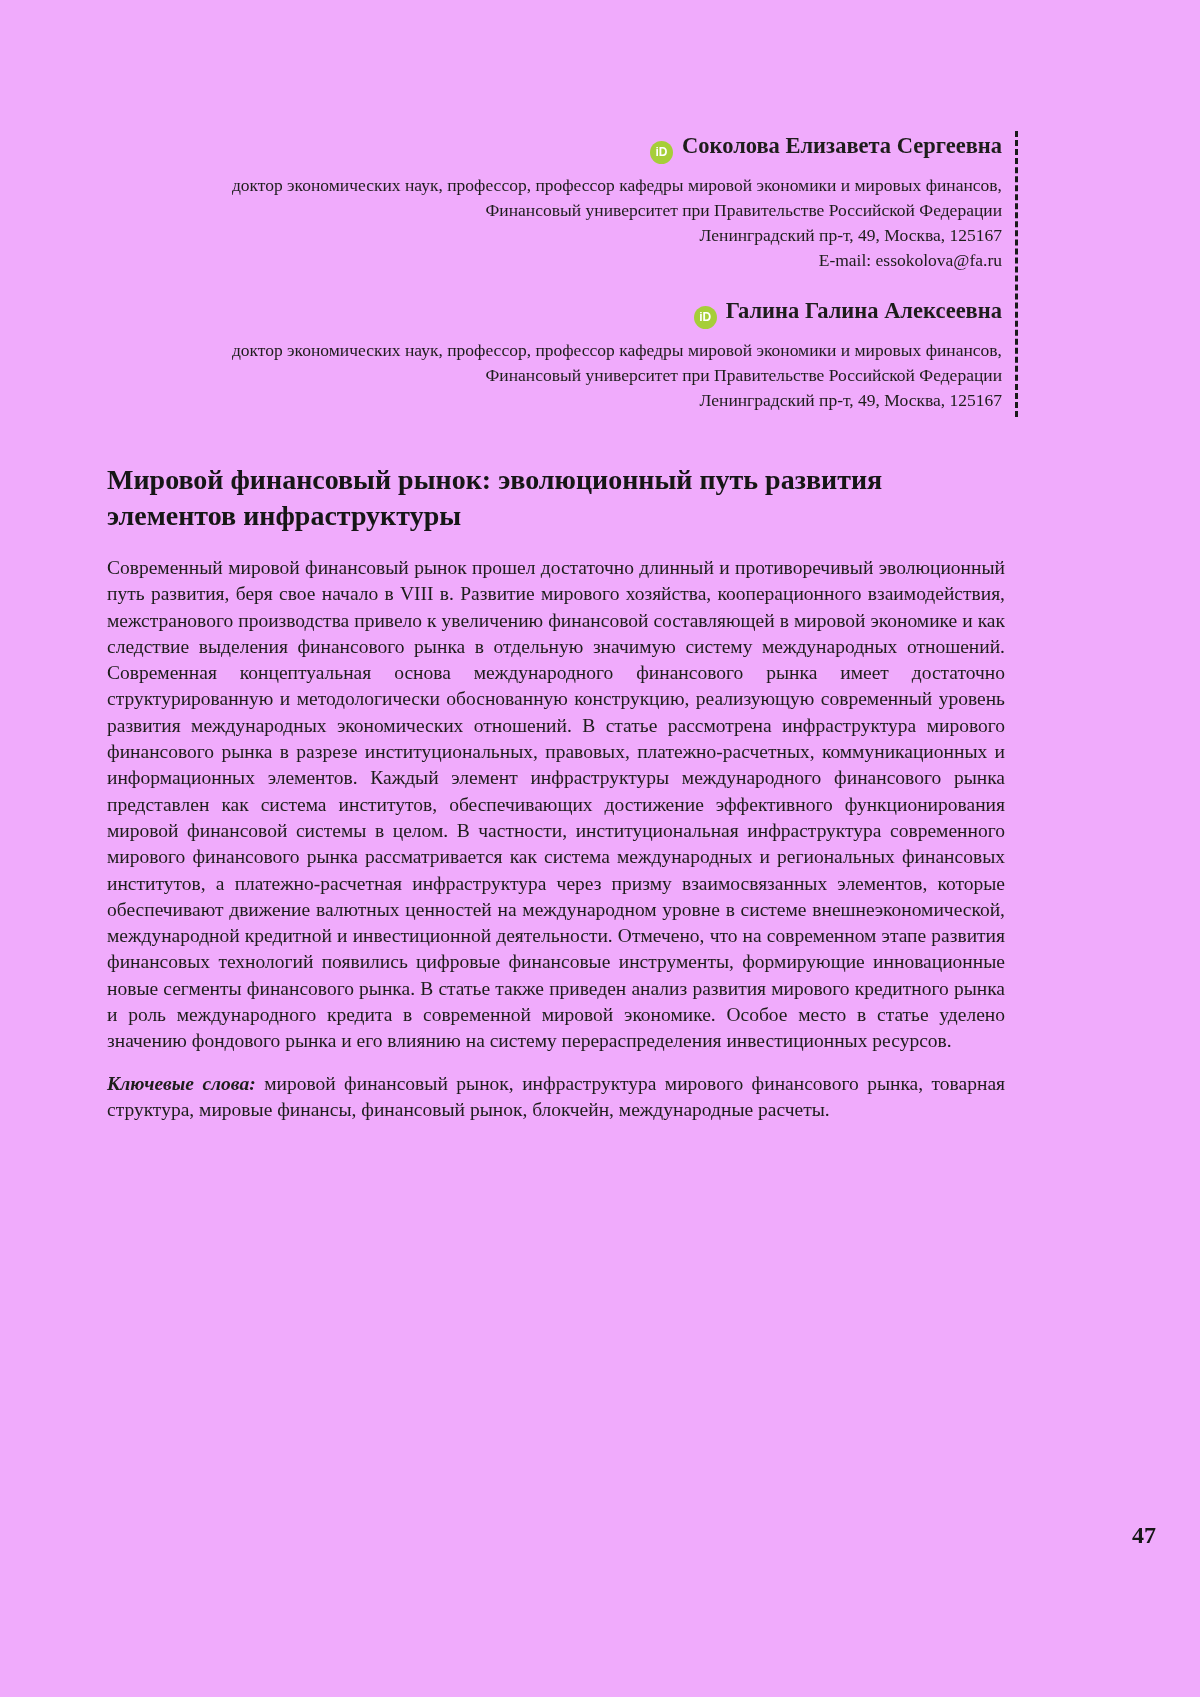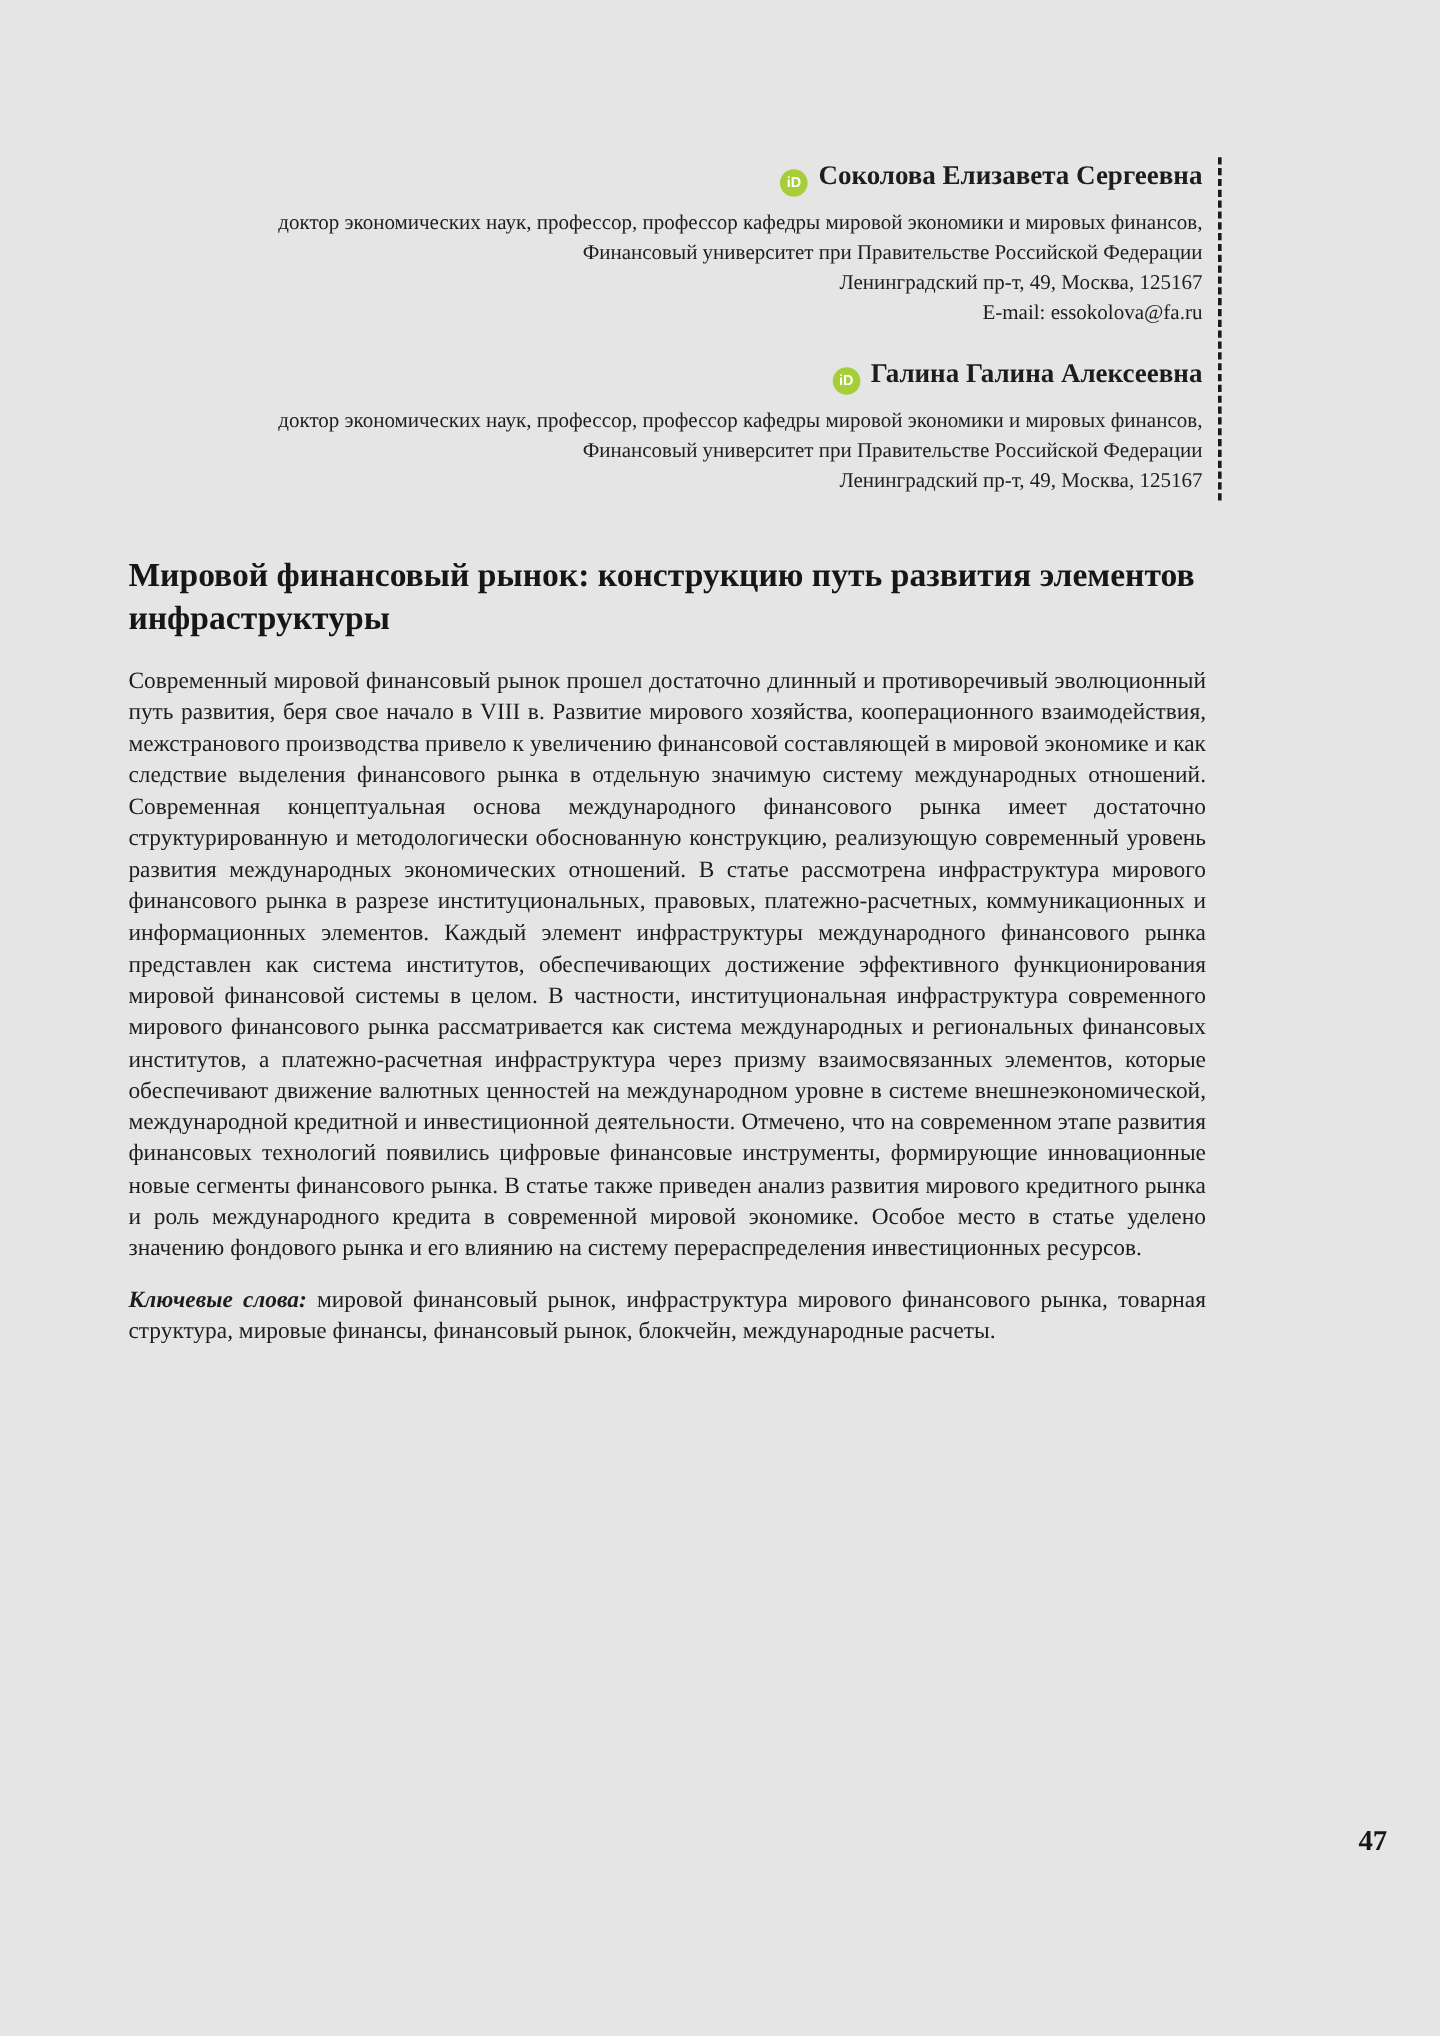--- a/index.html
+++ b/index.html
@@ -4,21 +4,21 @@
 <style>
   html, body {
     margin: 0;
     padding: 0;
     background: #ffffff;
   }
   .page {
     position: relative;
     width: 1200px;
     height: 1697px;
-    background: #e5e5e5;
+    background: #f0abfc;
     font-family: "Liberation Serif", serif;
     color: #1d1d1b;
     overflow: hidden;
   }
   .author-section {
     position: absolute;
     top: 131px;
     right: 182px;
     width: 812px;
     text-align: right;
@@ -129,20 +129,20 @@
       <div class="affiliation">доктор экономических наук, профессор, профессор кафедры мировой экономики и мировых финансов,</div>
       <div class="affiliation">Финансовый университет при Правительстве Российской Федерации</div>
       <div class="address-block">
         <div>Ленинградский пр-т, 49, Москва, 125167</div>
       </div>
     </div>
 
   </div>
 
   <div class="main-column">
-    <h1 class="article-title">Мировой финансовый рынок: конструкцию путь развития элементов инфраструктуры</h1>
+    <h1 class="article-title">Мировой финансовый рынок: эволюционный путь развития элементов инфраструктуры</h1>
     <p class="abstract">Современный мировой финансовый рынок прошел достаточно длинный и противоречивый эволюционный путь развития, беря свое начало в VIII в. Развитие мирового хозяйства, кооперационного взаимодействия, межстранового производства привело к увеличению финансовой составляющей в мировой экономике и как следствие выделения финансового рынка в отдельную значимую систему международных отношений. Современная концептуальная основа международного финансового рынка имеет достаточно структурированную и методологически обоснованную конструкцию, реализующую современный уровень развития международных экономических отношений. В статье рассмотрена инфраструктура мирового финансового рынка в разрезе институциональных, правовых, платежно-расчетных, коммуникационных и информационных элементов. Каждый элемент инфраструктуры международного финансового рынка представлен как система институтов, обеспечивающих достижение эффективного функционирования мировой финансовой системы в целом. В частности, институциональная инфраструктура современного мирового финансового рынка рассматривается как система международных и региональных финансовых институтов, а платежно-расчетная инфраструктура через призму взаимосвязанных элементов, которые обеспечивают движение валютных ценностей на международном уровне в системе внешнеэкономической, международной кредитной и инвестиционной деятельности. Отмечено, что на современном этапе развития финансовых технологий появились цифровые финансовые инструменты, формирующие инновационные новые сегменты финансового рынка. В статье также приведен анализ развития мирового кредитного рынка и роль международного кредита в современной мировой экономике. Особое место в статье уделено значению фондового рынка и его влиянию на систему перераспределения инвестиционных ресурсов.</p>
     <p class="keywords"><span class="kw-label">Ключевые слова:</span><span> мировой финансовый рынок, инфраструктура мирового финансового рынка, товарная структура, мировые финансы, финансовый рынок, блокчейн, международные расчеты.</span></p>
   </div>
 
   <div class="page-number">47</div>
 
 </div>
 
 </body></html>

